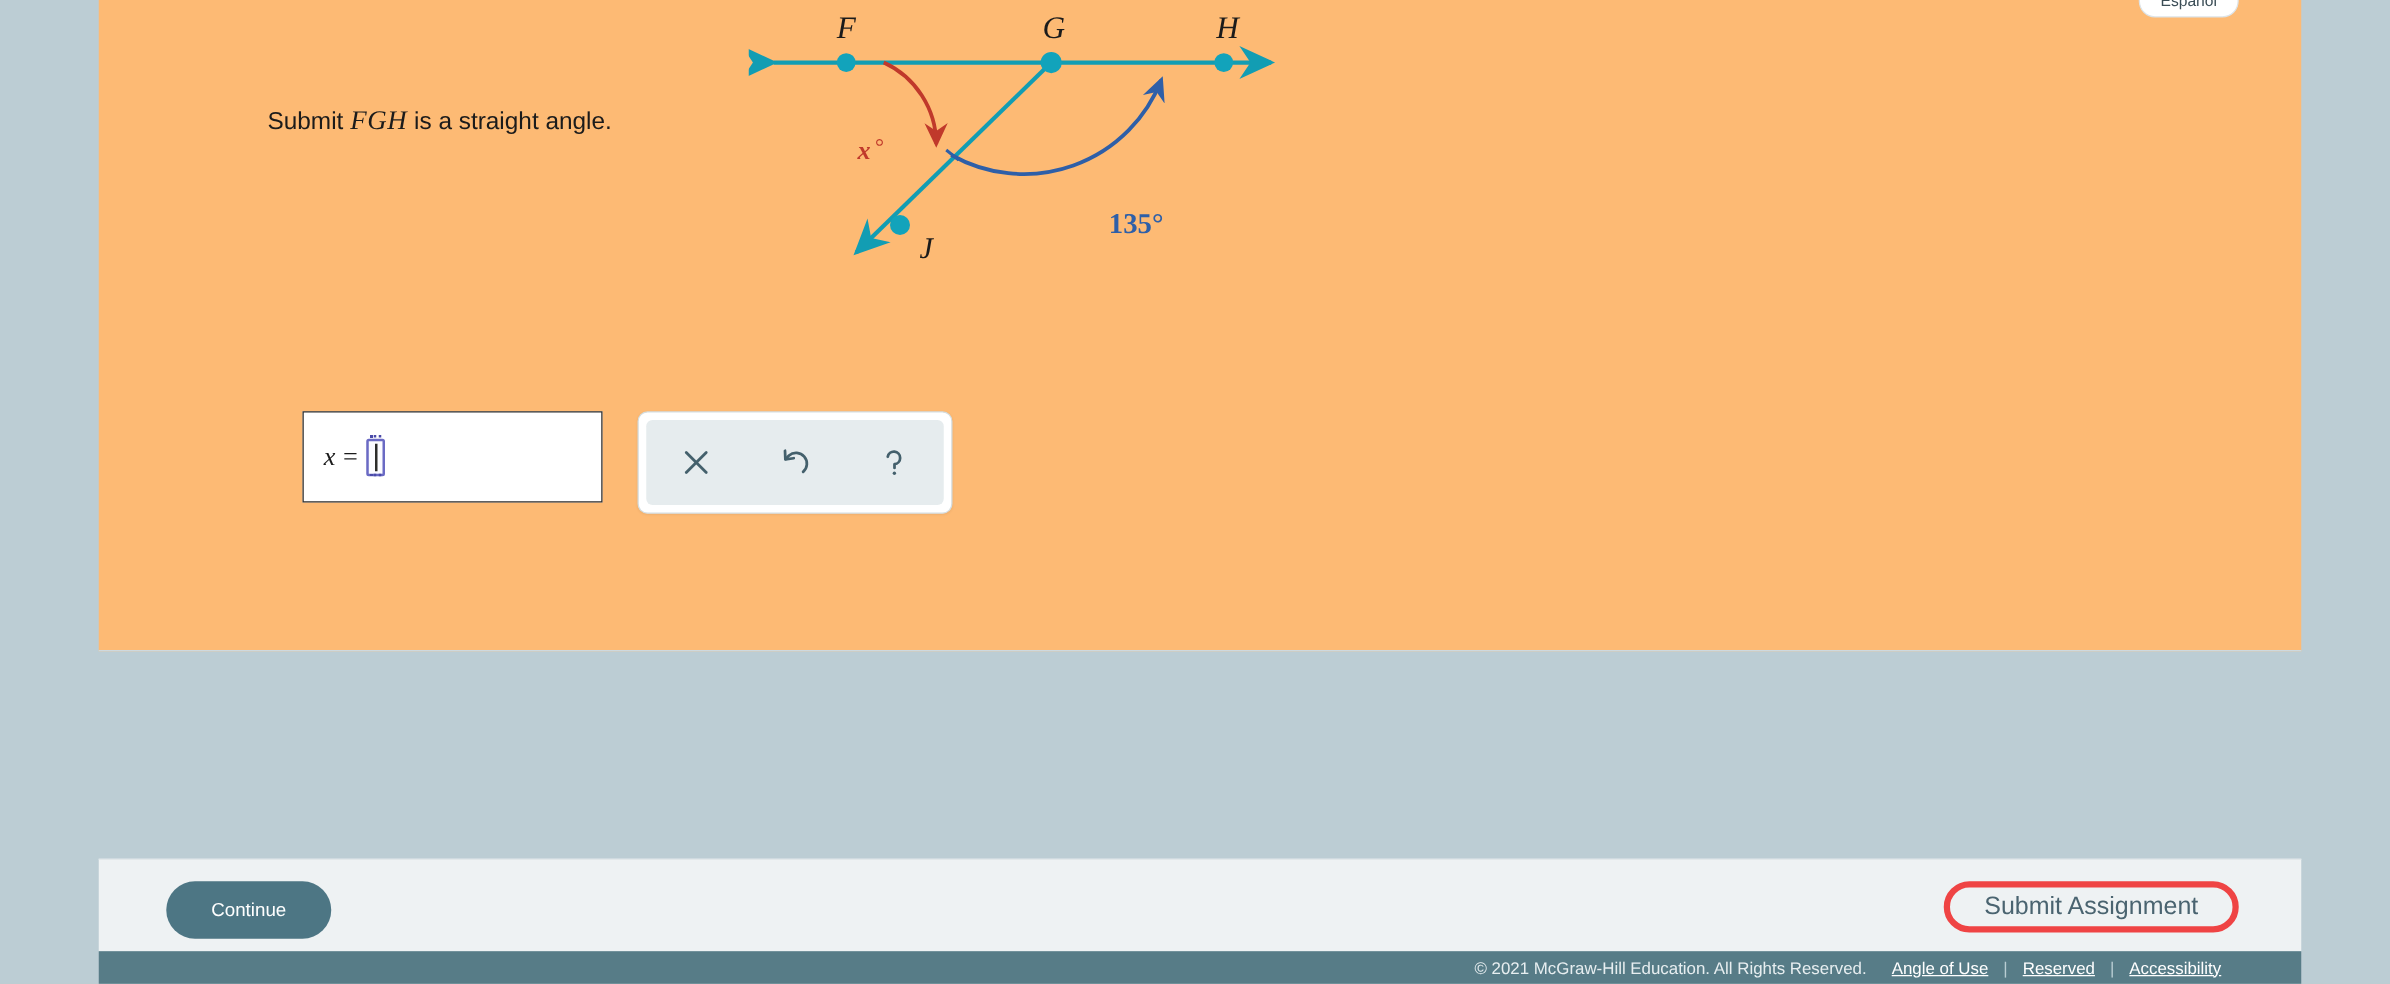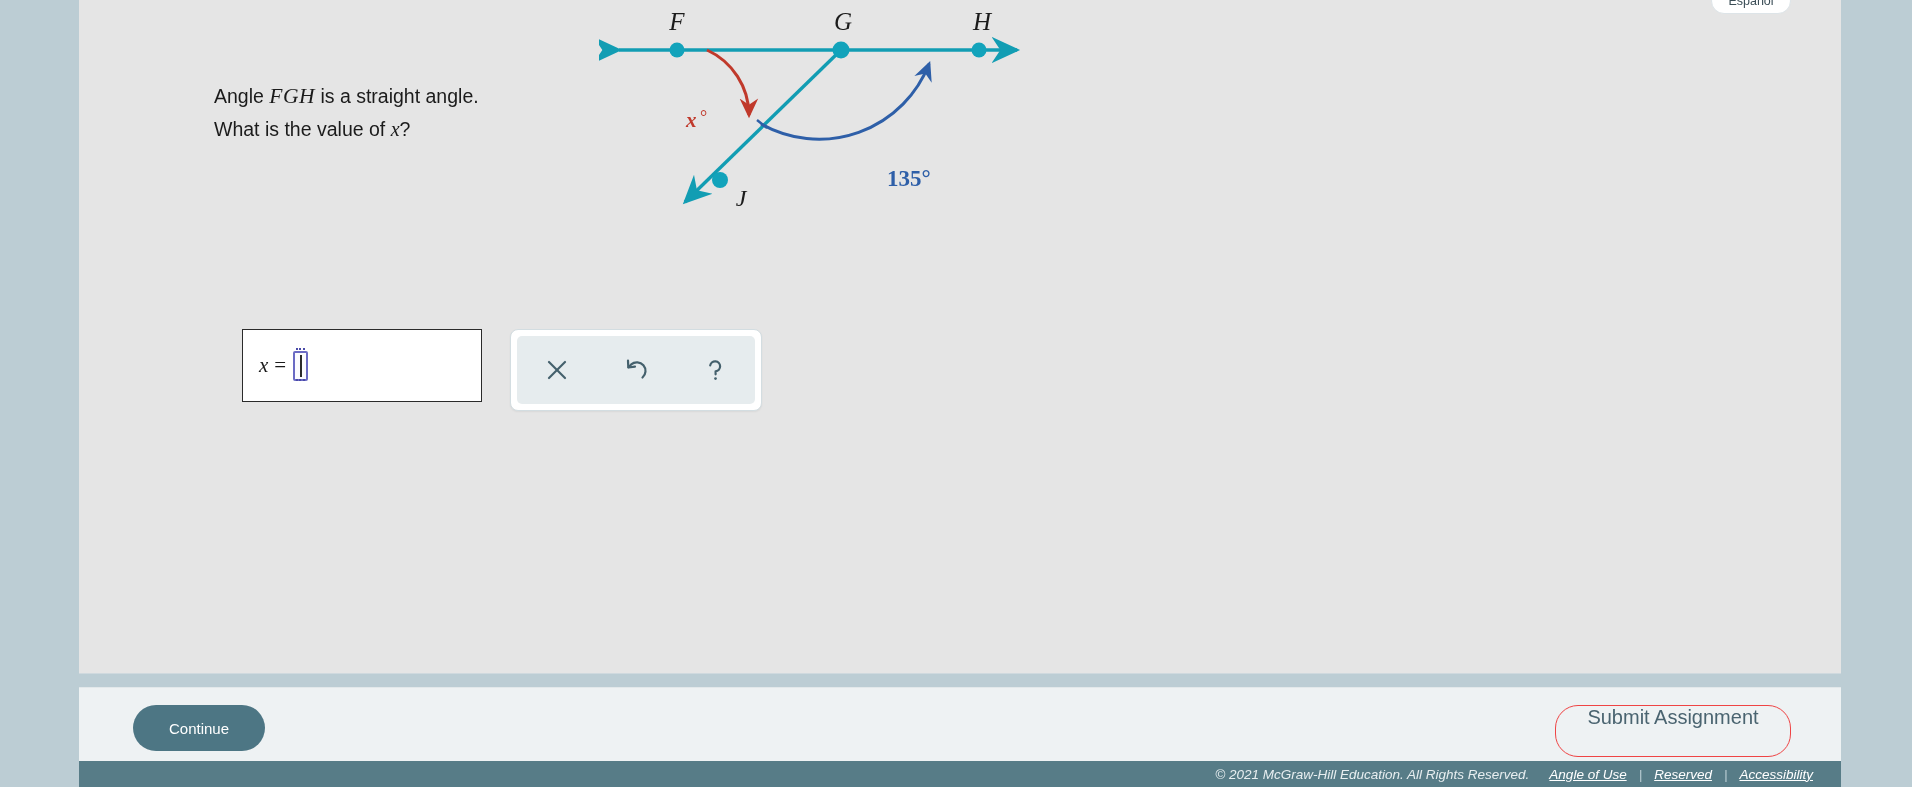--- a/index.html
+++ b/index.html
@@ -15,22 +15,22 @@
     position: absolute;
     left: 0; top: 0;
     width: 1912px; height: 787px;
     background: #bccdd4;
   }
 
   
   .card {
     position: absolute;
     left: 79px; top: 0;
-    width: 1762px; height: 674px;
-    background: #e5e5e5;
+    width: 1762px; height: 521px;
+    background: #fdba74;
     border-bottom: 1px solid #cfd9de;
     padding-left: 16px;
   }
 
   
   .espanol-btn {
     position: absolute;
     right: 50px; top: -12px;
     width: 80px; height: 26px;
     border: 1px solid #dde4e8;
@@ -180,43 +180,42 @@
     background: #4d7684;
     color: #ffffff;
     font-size: 15px;
     display: flex; align-items: center; justify-content: center;
     cursor: pointer;
     border: none;
   }
   .submit-btn {
     position: absolute;
     right: 50px; top: 17px;
-    width: 236px; height: 52px;
+    width: 236px; height: 41px;
     border-radius: 23px;
     background: #eef2f3;
-    border: 1px solid #ef4444;
+    border: 5px solid #ef4444;
     color: #4a6470;
     font-size: 20px;
-    display: flex; justify-content: center;
+    display: flex; align-items: center; justify-content: center;
     cursor: pointer;
   }
 
   
   .footer {
     position: absolute;
     left: 79px; top: 761px;
     width: 1762px; height: 26px;
     background: #577c87;
     display: flex;
     align-items: center;
     justify-content: flex-end;
-    padding-right: 20px;
+    padding-right: 56px;
     color: #e7eef0;
     font-size: 13.5px;
-    font-style: italic;
   }
   .footer .copy { margin-right: 12px; }
   .footer a {
     color: #ffffff;
     text-decoration: underline;
     margin: 0 8px;
     cursor: pointer;
   }
   .footer .sep { color: #b9cdd3; margin: 0 4px; }
 </style>
@@ -225,25 +224,24 @@
 
 <div id="app">
 
   <div class="card">
 
     <div class="espanol-btn">
       <span>Español</span>
     </div>
 
     <div class="statement">
-      <div class="ln"><span>Angle </span><span class="mathit">FGH</span><span> is a straight angle.</span></div>
-
-
-
-      <div class="ln"><span>What is the value of </span><span class="mathit-x">x</span><span>?</span></div>
+      <div class="ln"><span>Submit </span><span class="mathit">FGH</span><span> is a straight angle.</span></div>
+
+
+
     </div>
 
     <div class="figure">
       <svg width="470" height="230" viewBox="0 0 470 230">
         <defs>
           <marker id="tealArrow" markerWidth="9" markerHeight="9" refX="7.5" refY="4.5" orient="auto" markerUnits="strokeWidth">
             <path d="M0,0.6 L8.4,4.5 L0,8.4 L2.6,4.5 Z" fill="#129db3"></path>
           </marker>
           <marker id="tealArrowL" markerWidth="9" markerHeight="9" refX="7.5" refY="4.5" orient="auto" markerUnits="strokeWidth">
             <path d="M0,0.6 L8.4,4.5 L0,8.4 L2.6,4.5 Z" fill="#129db3"></path>

